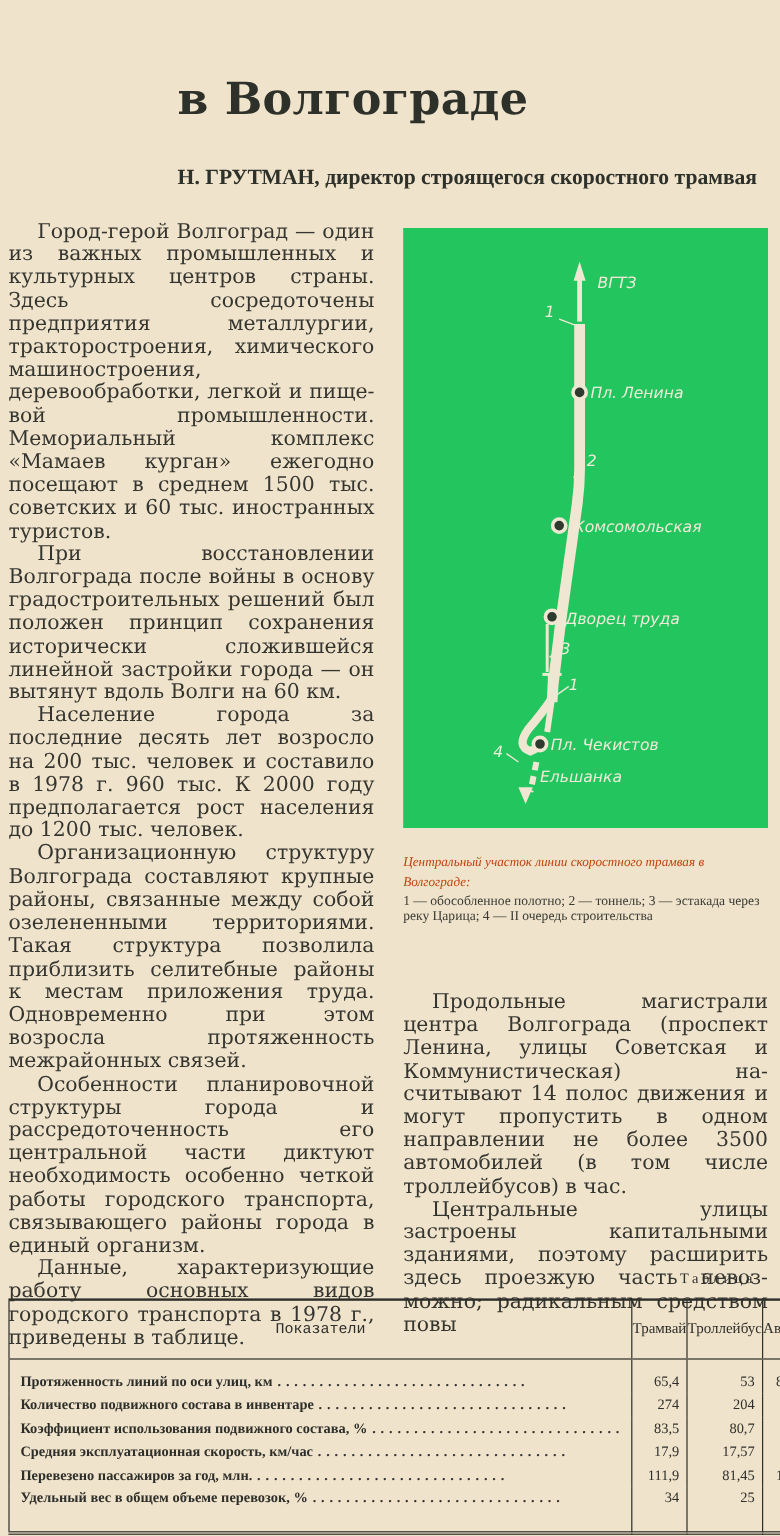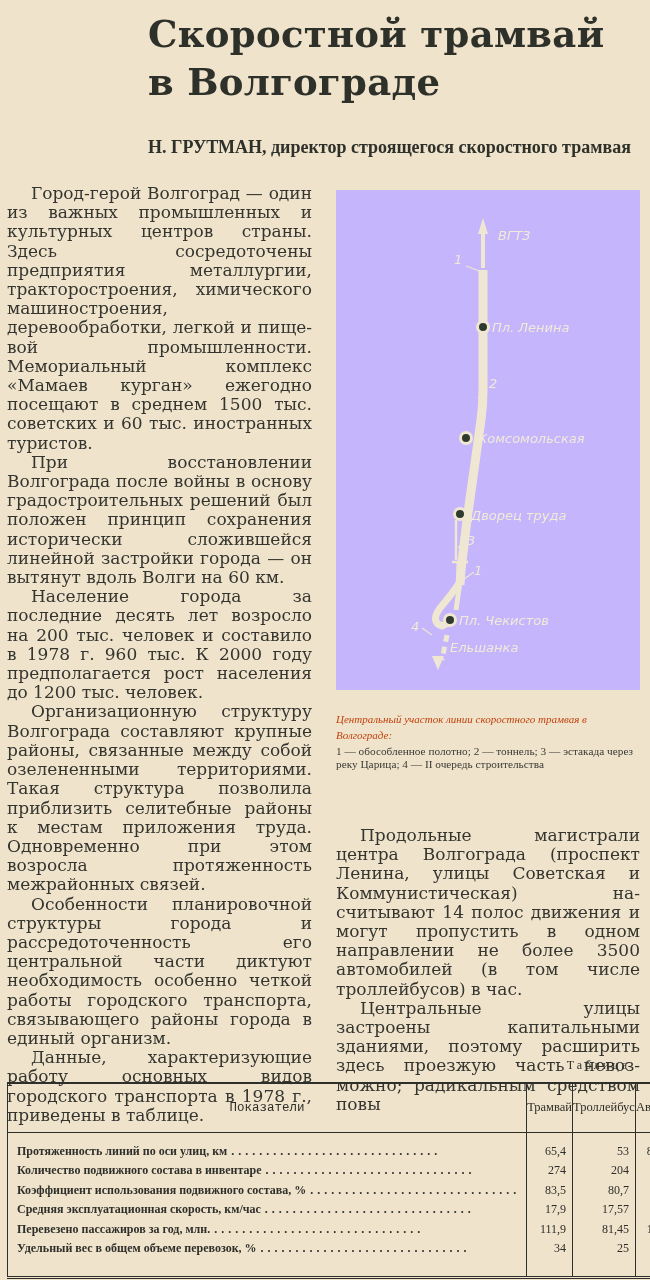--- a/index.html
+++ b/index.html
@@ -33,21 +33,21 @@
       font-size: 17px;
       line-height: 19.2px;
       color: #353530;
       text-align: justify;
     }
     .col-left { left: 7px; top: 184px; width: 305px; }
     .col-right { left: 336px; top: 826px; width: 304px; }
     .col p { text-indent: 24px; hyphens: manual; }
     .map {
       position: absolute; left: 336px; top: 190px; width: 304px; height: 500px;
-      background: #c4b5fd;
+      background: #22c55e;
     }
     .map svg { width: 100%; height: 100%; display: block; }
     .map-label {
       font-family: "DejaVu Sans", sans-serif; font-style: italic;
       fill: #f1ead8; font-size: 13px;
     }
     .caption {
       position: absolute; left: 336px; top: 711px; width: 304px;
     }
     .caption-title {
@@ -94,21 +94,21 @@
     .num { text-align: right; }
     .col-w1 { width: 405px; font-family: Liberation Mono, monospace; }
     .col-w2 { width: 75px; margin-top: 16px; }
     .col-w3 { width: 77px; }
     .col-w4 { width: 74px; }
   </style>
 </head>
 <body>
 
 <h1 class="title">
-  <span>Скоростной трамвай</span><br>
+  <br>
   <span>в Волгограде</span>
 </h1>
 
 <div class="byline">Н. ГРУТМАН, директор строящегося скоростного трамвая</div>
 
 <div class="col col-left">
   <p>Город-герой Волгоград — один из важных промышленных и культурных центров страны. Здесь сосредоточены предприятия металлургии, тракторо­строения, химического машинострое­ния, деревообработки, легкой и пище­вой промышленности. Мемориальный комплекс «Мамаев курган» ежегодно посещают в среднем 1500 тыс. совет­ских и 60 тыс. иностранных тури­стов.</p>
   <p>При восстановлении Волгограда после войны в основу градостроитель­ных решений был положен принцип сохранения исторически сложившейся линейной застройки города — он вытянут вдоль Волги на 60 км.</p>
   <p>Население города за последние де­сять лет возросло на 200 тыс. чело­век и составило в 1978 г. 960 тыс. К 2000 году предполагается рост на­селения до 1200 тыс. человек.</p>
   <p>Организационную структуру Вол­гограда составляют крупные районы, связанные между собой озелененны­ми территориями. Такая структура позволила приблизить селитебные районы к местам приложения труда. Одновременно при этом возросла про­тяженность межрайонных связей.</p>

